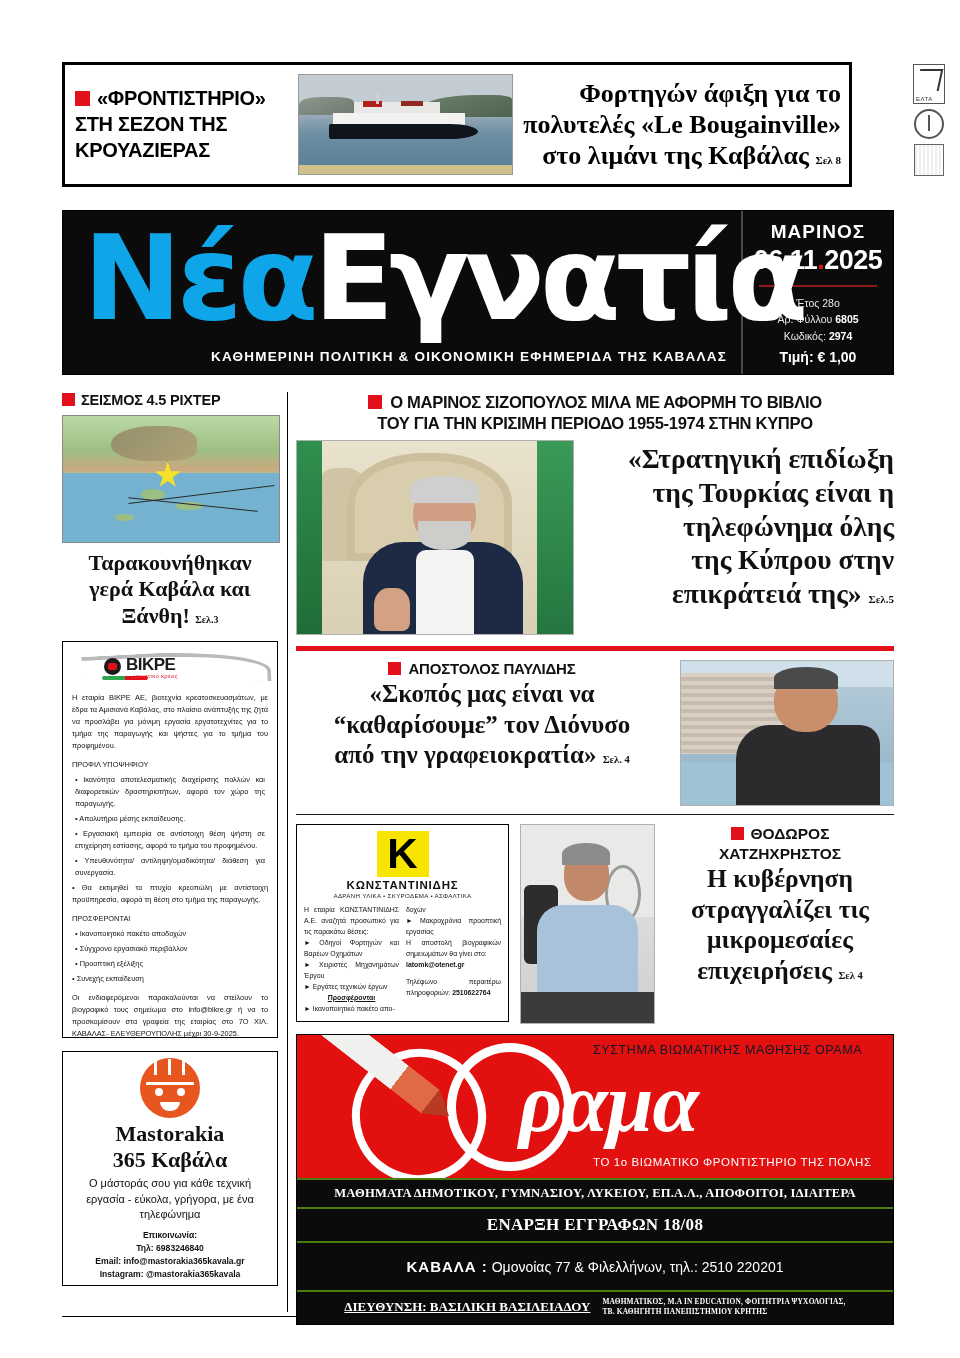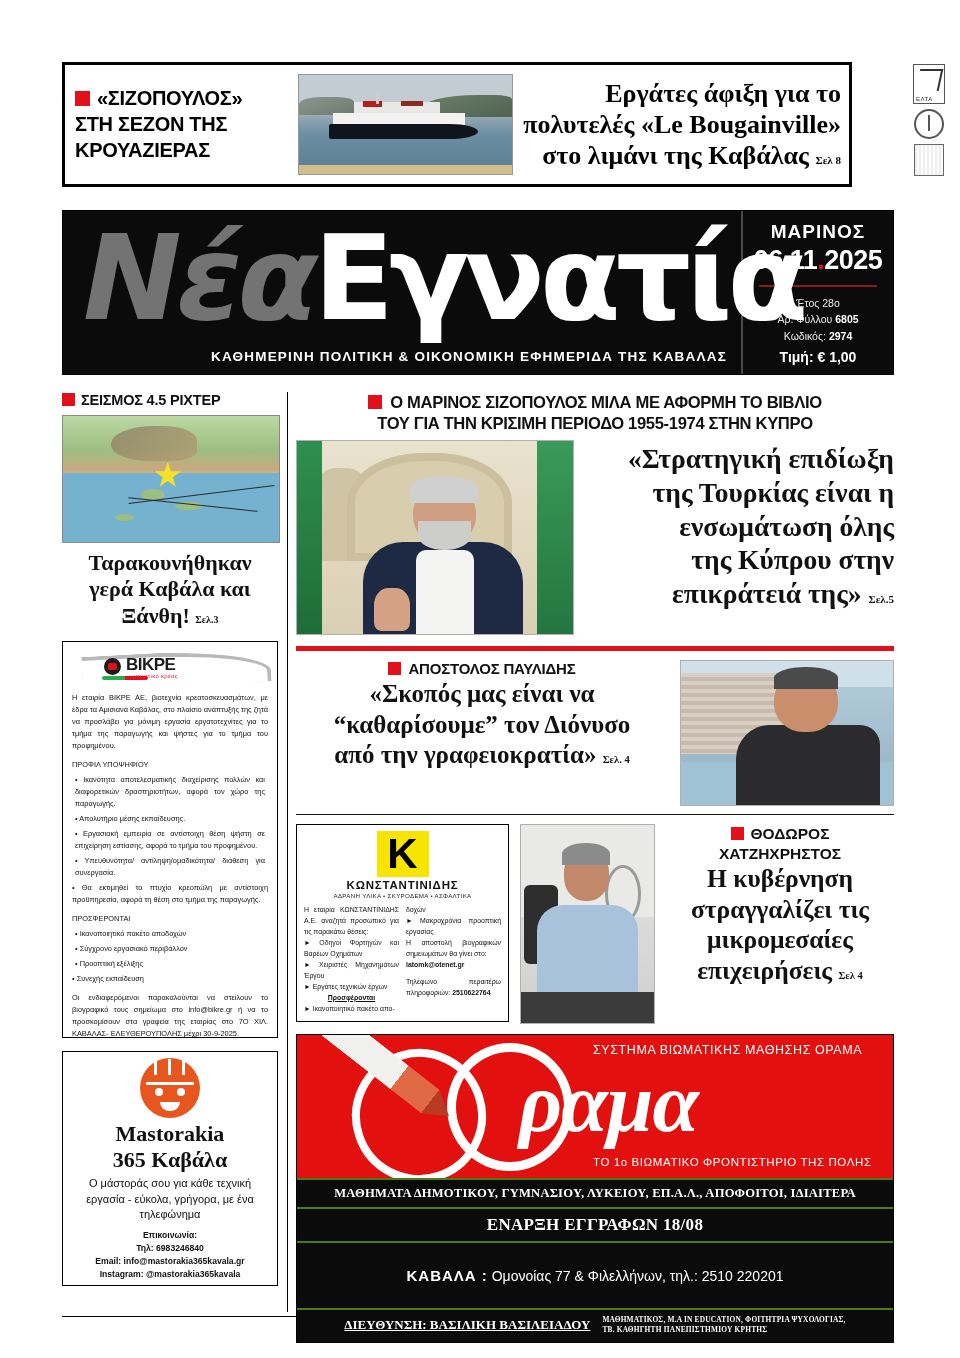--- a/index.html
+++ b/index.html
@@ -71,21 +71,21 @@
   .masthead{
     position:absolute;left:62px;top:210px;width:832px;height:165px;
     background:#0b0b0b;box-sizing:border-box;display:flex;border:1px solid #000;
   }
   .mh-main{flex:1;position:relative;}
   .mh-title{
     position:absolute;left:20px;top:-4px;white-space:nowrap;
     font-family:"DejaVu Sans", sans-serif;font-weight:bold;font-size:118px;
     letter-spacing:-5px;line-height:1.22;
   }
-  .mh-title .nea{color:#737373;font-style:italic;}
+  .mh-title .nea{color:#0ea5e9;}
   .mh-title .egn{color:#ffffff;}
   .mh-sub{
     position:absolute;left:148px;bottom:10px;white-space:nowrap;
     color:#fff;font-size:13.5px;letter-spacing:1.2px;font-weight:bold;
   }
   .mh-side{
     width:152px;border-left:2px solid #4a4a4a;box-sizing:border-box;
     padding:10px 6px 8px;color:#fff;text-align:center;
     display:flex;flex-direction:column;align-items:center;
   }
@@ -246,57 +246,57 @@
   .orama{margin-top:10px;width:598px;border:1px solid #000;box-sizing:border-box;}
   .or-top{height:143px;background:#e2100f;position:relative;overflow:hidden;}
   .or-ring{position:absolute;left:55px;top:14px;width:118px;height:118px;border:8px solid #fff;border-radius:50%;
     transform:rotate(-18deg);}
   .or-ring2{position:absolute;left:150px;top:8px;width:108px;height:110px;border:9px solid #fff;border-radius:50%;}
   .or-pencil{position:absolute;left:18px;top:20px;width:150px;height:30px;transform:rotate(38deg);
     background:linear-gradient(90deg,#f0f0ee 0 58%,#e06a45 58% 84%,#b83a22 84% 100%);
     clip-path:polygon(0 0,84% 0,100% 50%,84% 100%,0 100%);}
   .or-word{position:absolute;left:222px;top:26px;font-family:"Liberation Serif", serif;
     font-style:italic;font-weight:bold;font-size:84px;color:#fff;letter-spacing:-1px;line-height:1;}
-  .or-t1{position:absolute;left:296px;top:8px;font-size:12.5px;color:#ffffff;letter-spacing:.6px;}
+  .or-t1{position:absolute;left:296px;top:8px;font-size:12.5px;color:#0f172a;letter-spacing:.6px;}
   .or-t2{position:absolute;left:296px;bottom:10px;font-size:11.5px;color:#fff;letter-spacing:.6px;}
   .or-strip{background:#0b0b0b;color:#fff;text-align:center;border-top:2px solid #4d7c0f;
      font-family:"Liberation Serif", serif;}
   .or-s1{font-size:12.6px;font-weight:bold;padding:6px 4px;letter-spacing:.2px;}
   .or-s2{font-size:17px;font-weight:bold;padding:6px 4px;letter-spacing:.3px;}
-  .or-s3{font-size:14px;padding:24px 4px;font-family:"Liberation Sans",sans-serif;}
+  .or-s3{font-size:14px;padding:15px 4px;font-family:"Liberation Sans",sans-serif;}
   .or-s3 b{font-size:15px;letter-spacing:1px;}
   .or-s4{display:flex;align-items:center;justify-content:center;gap:12px;padding:5px 0 7px;}
   .or-s4 .nm{font-size:13px;font-weight:bold;text-decoration:underline;white-space:nowrap;}
   .or-s4 .cr{font-size:7.4px;text-align:left;line-height:1.35;font-weight:bold;letter-spacing:.2px;}
 </style>
 </head>
 <body>
 
 <div class="page">
 
   <div class="topbanner">
     <div class="tb-left">
-      <div class="line"><span class="redsq"></span><span>«ΣΙΖΟΠΟΥΛΟΣ»</span></div>
+      <div class="line"><span class="redsq"></span><span>«ΦΡΟΝΤΙΣΤΗΡΙΟ»</span></div>
       <div class="line">ΣΤΗ ΣΕΖΟΝ ΤΗΣ</div>
       <div class="line">ΚΡΟΥΑΖΙΕΡΑΣ</div>
     </div>
     <div class="tb-photo">
       <div class="ship-sky"></div>
       <div class="ship-hills"></div>
       <div class="ship-hills2"></div>
       <div class="ship-sup"></div>
       <div class="ship-red"></div>
       <div class="ship-red2"></div>
       <div class="ship-mast"></div>
       <div class="ship-body"></div>
       <div class="ship-hull"></div>
       <div class="ship-dock"></div>
     </div>
     <div class="tb-right">
-      <div class="hl">Εργάτες άφιξη για το</div>
+      <div class="hl">Φορτηγών άφιξη για το</div>
       <div class="hl">πολυτελές «Le Bougainville»</div>
       <div class="hl"><span>στο λιμάνι της Καβάλας</span> <span class="pg">Σελ 8</span></div>
     </div>
   </div>
 
   <div class="elta">
     <div class="elta-box">
       <div class="elta-glyph"></div>
       <div class="elta-txt">ΕΛΤΑ</div>
     </div>
@@ -409,21 +409,21 @@
         <div class="lp-suit"></div>
         <div class="lp-shirt"></div>
         <div class="lp-hand"></div>
         <div class="lp-face"></div>
         <div class="lp-hair"></div>
         <div class="lp-beard"></div>
       </div>
       <div class="lead-quote">
         <div>«Στρατηγική επιδίωξη</div>
         <div>της Τουρκίας είναι η</div>
-        <div>ενσωμάτωση όλης</div>
+        <div>τηλεφώνημα όλης</div>
         <div>της Κύπρου στην</div>
         <div><span>επικράτειά της»</span> <span class="pg">Σελ.5</span></div>
       </div>
     </div>
 
     <div class="redline"></div>
 
     <div class="pav">
       <div class="pav-text">
         <div class="pav-kick"><span class="redsq"></span><span>ΑΠΟΣΤΟΛΟΣ ΠΑΥΛΙΔΗΣ</span></div>

